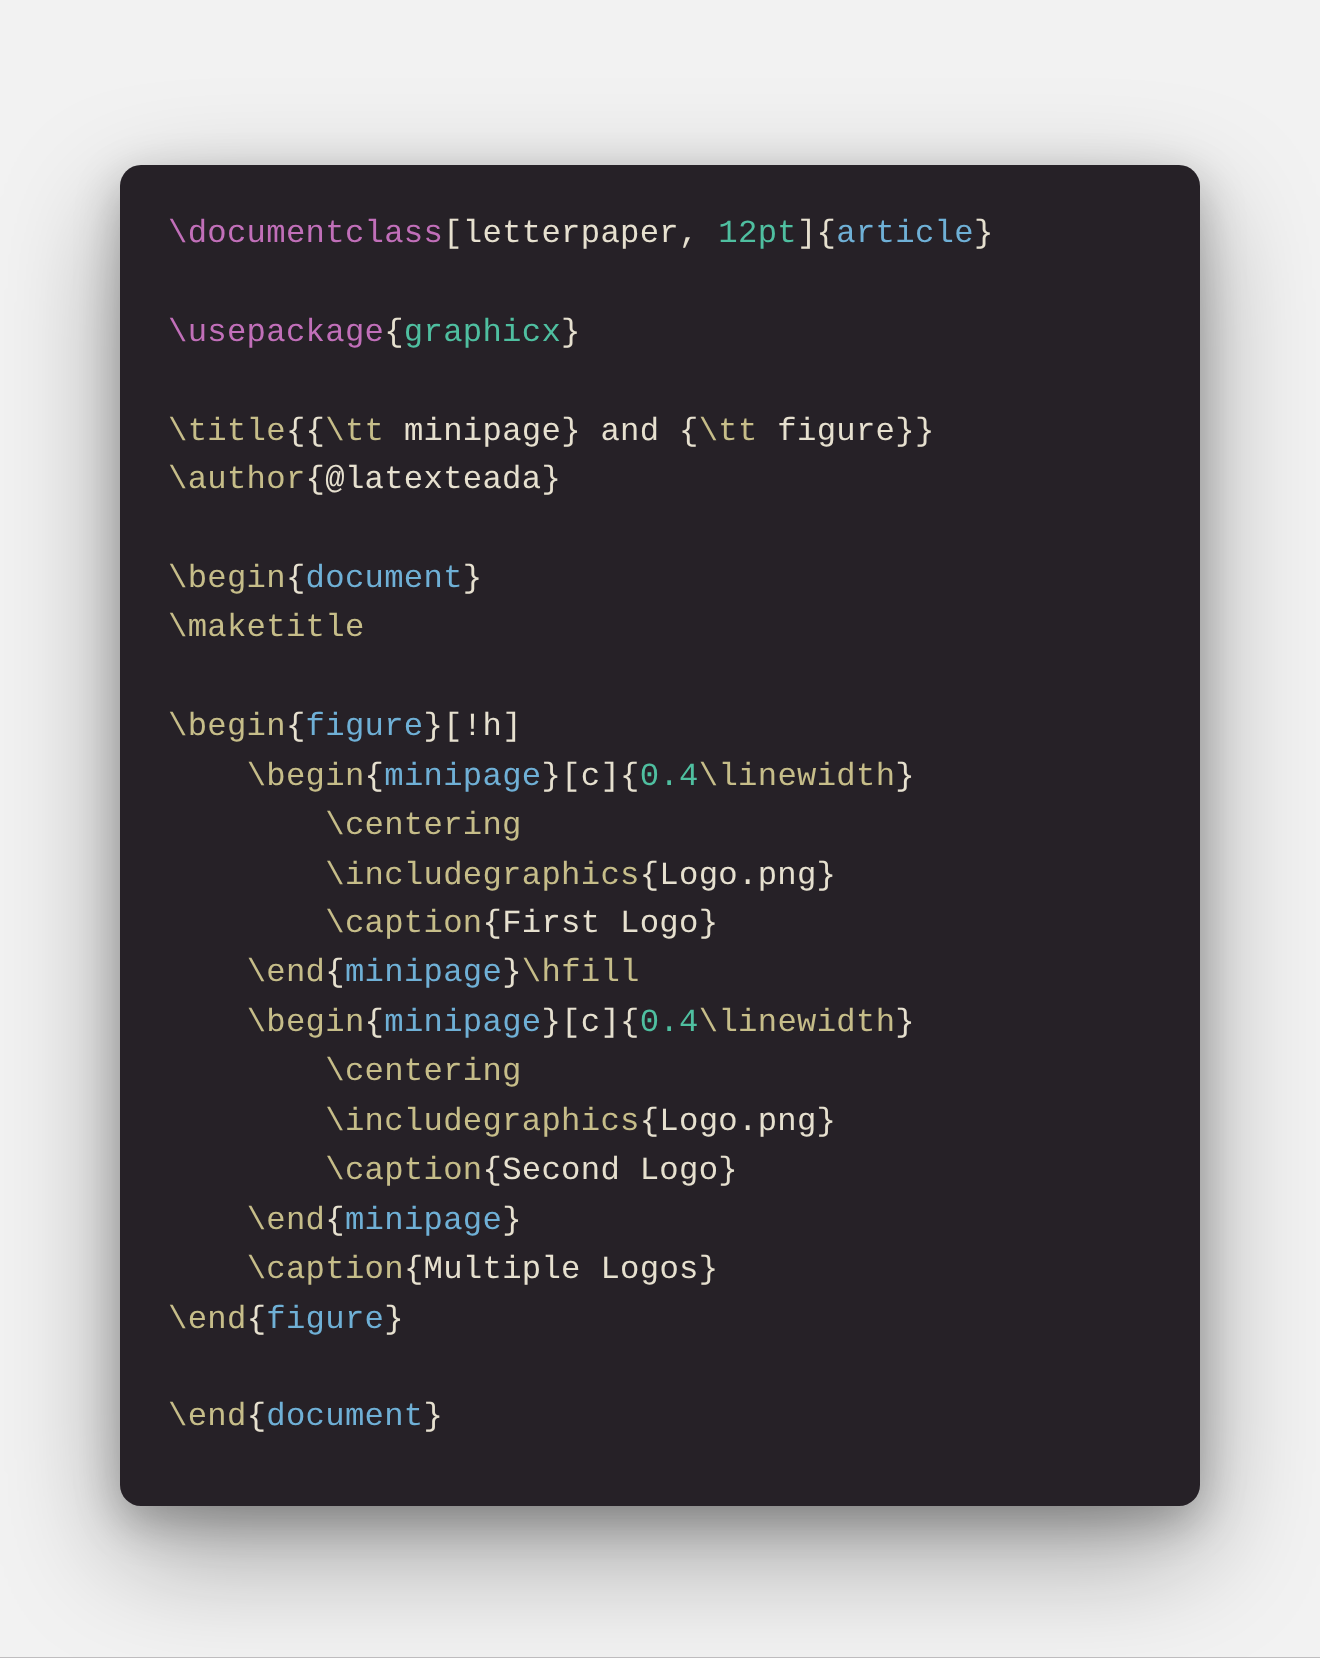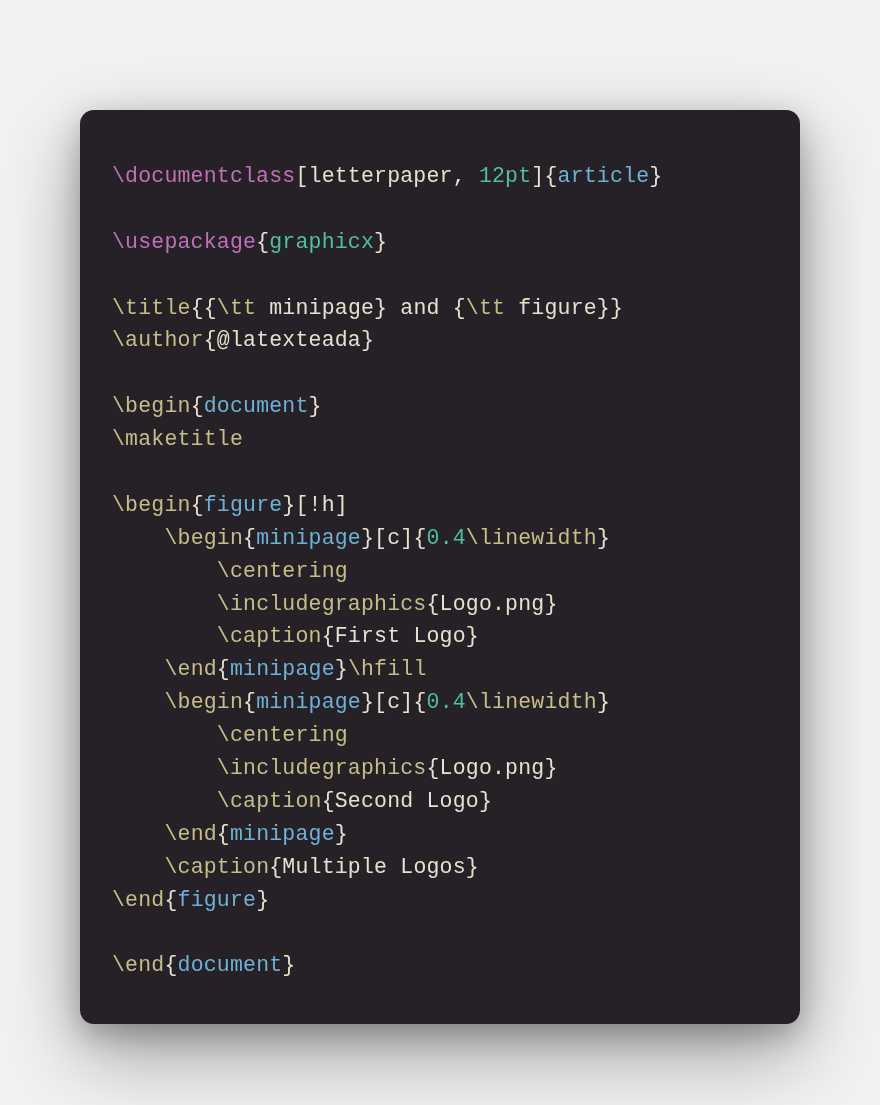--- a/index.html
+++ b/index.html
@@ -17,21 +17,21 @@
     display: flex;
     align-items: flex-start;
     justify-content: center;
   }
   .card {
     margin-top: 110px;
     width: 720px;
     background: #262127;
     border-radius: 14px;
     box-shadow: 0 30px 80px rgba(0,0,0,0.35), 0 10px 30px rgba(0,0,0,0.25);
-    padding: 50px 32px 42px 32px;
+    padding: 30px 32px 42px 32px;
     box-sizing: border-box;
   }
   pre.code {
     margin: 0;
     font-family: inherit;
     font-size: 21.5px;
     line-height: 1.53;
     color: #e6e0cf;
     white-space: pre;
     letter-spacing: 0.2px;

